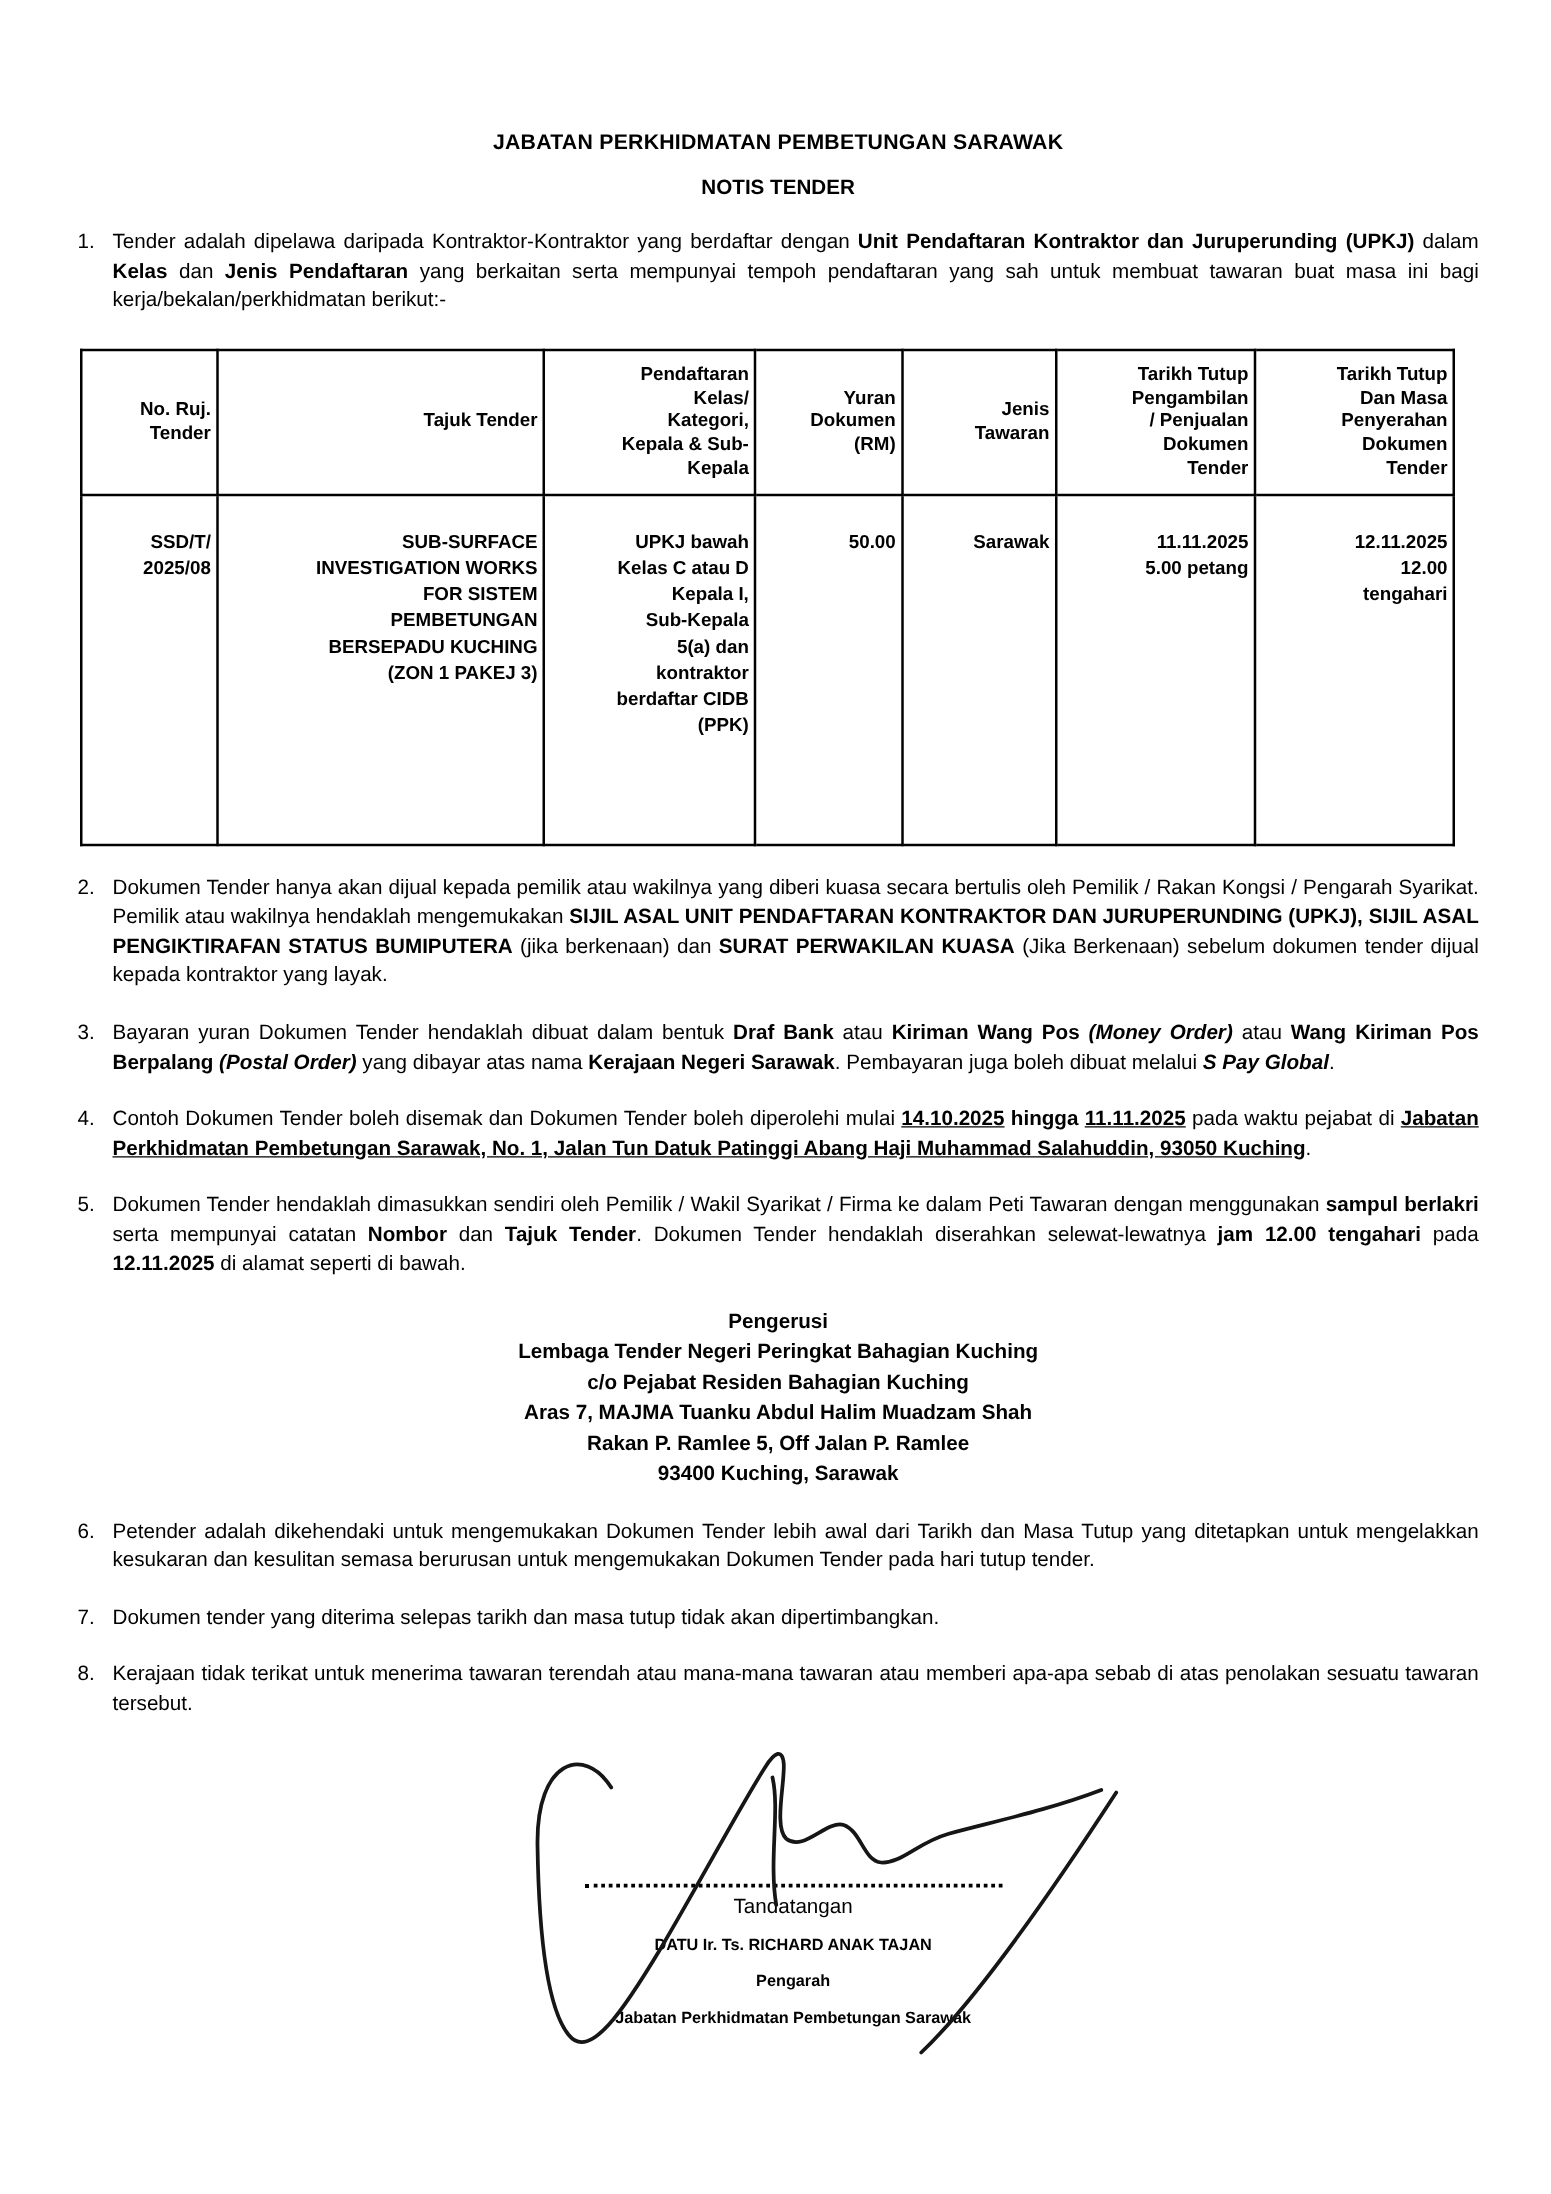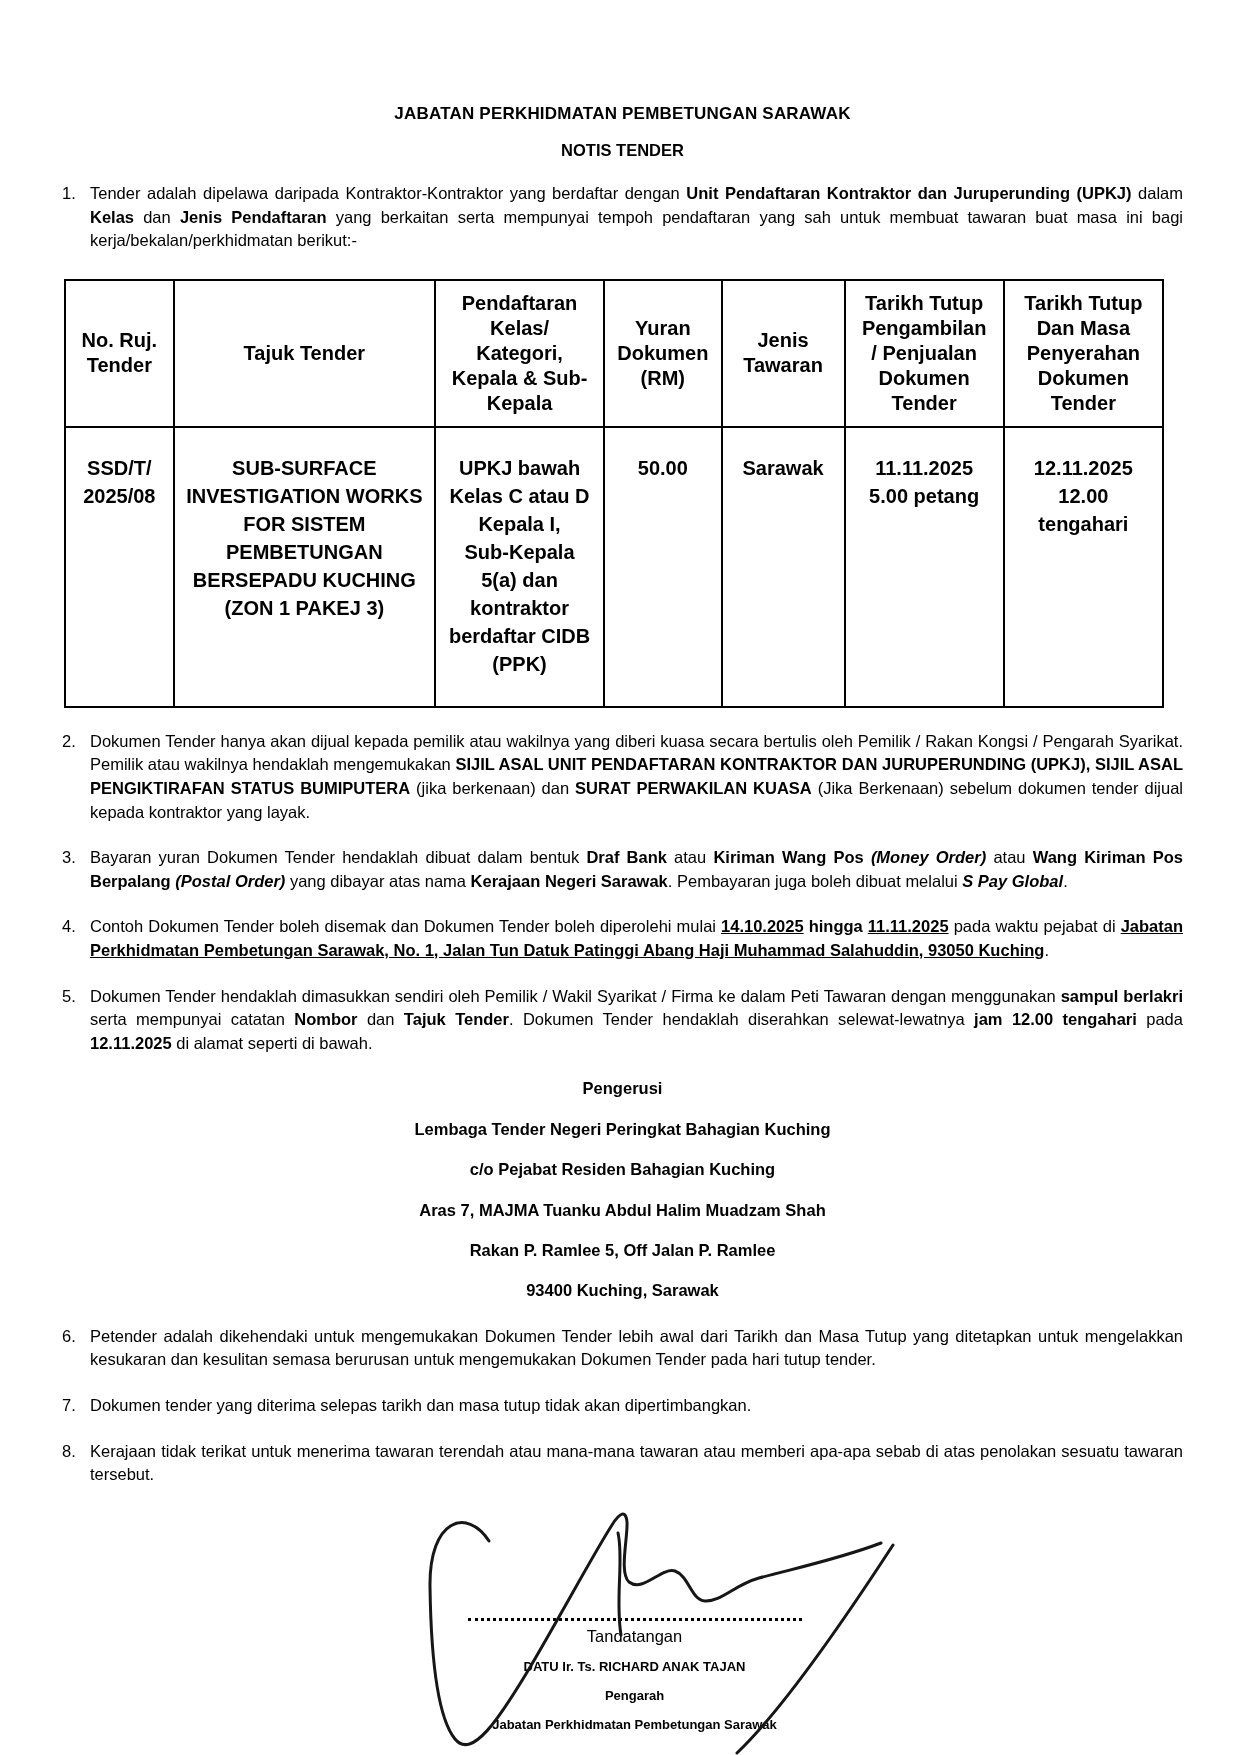--- a/index.html
+++ b/index.html
@@ -20,29 +20,29 @@
   .para { display: flex; font-size: 16.5px; line-height: 1.43; margin-top: 17px; }
   .para .num { width: 28px; flex: none; }
   .para .ptext { flex: 1; text-align: justify; }
   .mt-big { margin-top: 22px; }
 
   table.tender-table {
     border-collapse: collapse; table-layout: fixed;
     width: 1100px; margin: 26px 0 4px 2px;
   }
   .tender-table th, .tender-table td {
-    border: 2px solid #000; font-weight: bold; text-align: center;
-    white-space: pre-line; font-size: 20px; padding-left: 4px; padding-right: 4px;
+    border: 2px solid #000; font-weight: bold; text-align: right;
+    white-space: pre-line; font-size: 15px; padding-left: 4px; padding-right: 4px;
   }
   .tender-table th { padding-top: 10px; padding-bottom: 10px; line-height: 1.25; vertical-align: middle; }
   .tender-table td { vertical-align: top; padding-top: 26px; line-height: 1.4; height: 280px; }
   .tender-table td.td-tajuk { }
 
   .address { text-align: center; font-weight: bold; font-size: 16.5px; line-height: 1.42; margin-top: 22px; }
-  .address div { margin-top: 17px; }
+  .address div { margin-top: 1px; }
 
   .sig-area {
     position: relative; width: 640px; margin: 32px auto 0; left: 12px;
     text-align: center; font-size: 16.5px; line-height: 1.3;
   }
   .sig-line { width: 334px; margin: 0 auto; height: 102px; border-bottom: 3px dotted #000; }
   .sig-caption { margin-top: 5px; }
   .sig-name, .sig-pos, .sig-dept { font-weight: bold; font-size: 13px; margin-top: 12px; }
   .sig-svg { position: absolute; top: -16px; left: -6px; width: 652px; height: 266px; pointer-events: none; }
 </style>

